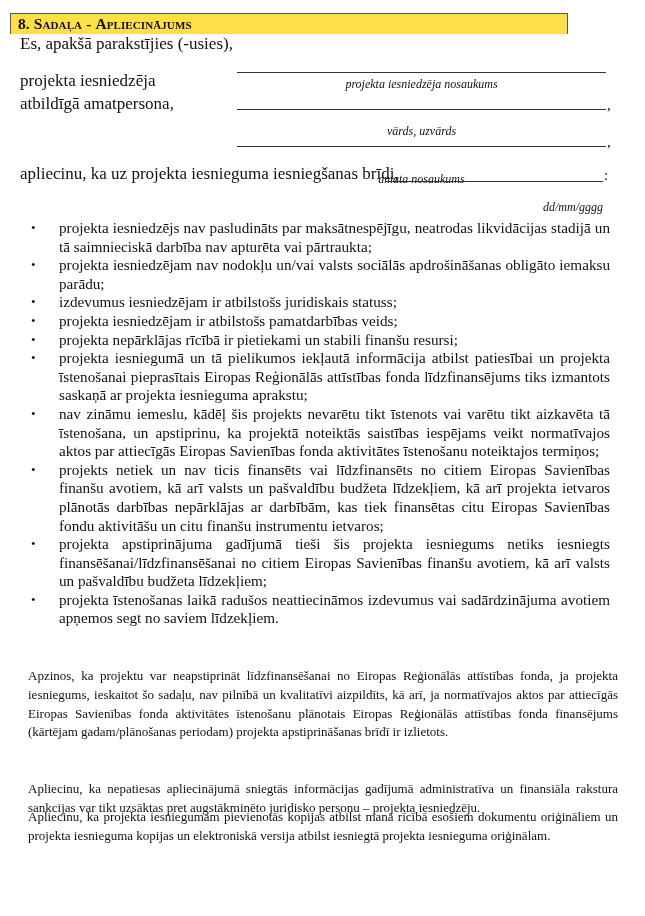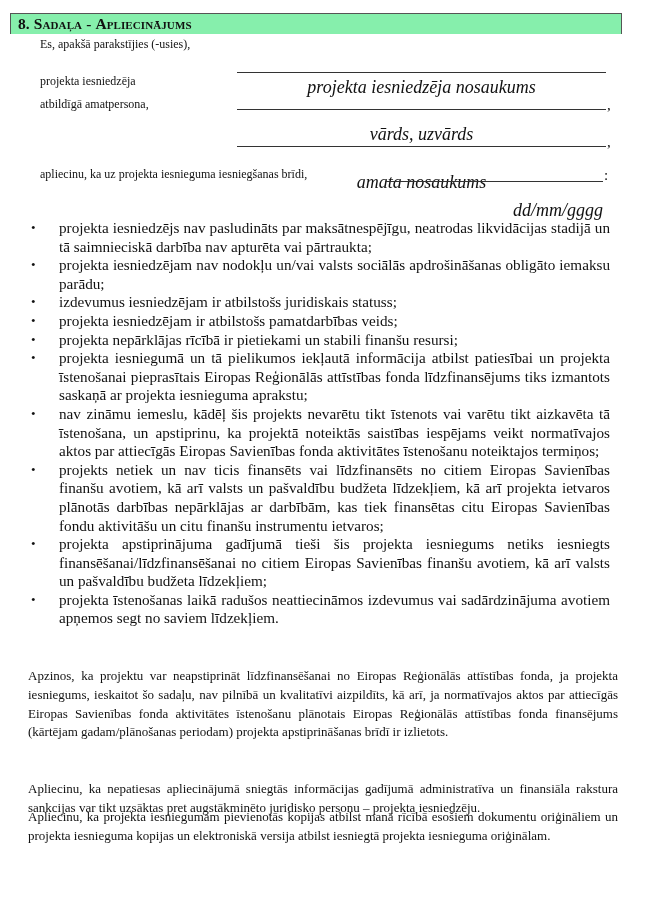--- a/index.html
+++ b/index.html
@@ -1,32 +1,32 @@
 <!DOCTYPE html>
 <html><head>
 <meta charset="utf-8">
 <style>
   html, body { margin: 0; padding: 0; background: #ffffff; }
   body {
     width: 645px; height: 916px; position: relative; overflow: hidden;
     font-family: "Liberation Serif", serif; color: #111111;
   }
   .hdr {
-    position: absolute; left: 10px; top: 13px; width: 612px; height: 21px;
-    background: #86efac; border: 1px solid #555555; border-bottom: none;
+    position: absolute; left: 10px; top: 13px; width: 558px; height: 21px;
+    background: #fde047; border: 1px solid #555555; border-bottom: none;
     box-sizing: border-box;
   }
   .hdr-title {
     position: absolute; left: 7px; top: 1px; font-weight: bold; font-size: 15.5px;
     letter-spacing: 0.1px; white-space: nowrap;
   }
   .hdr-title .sc { font-variant: small-caps; }
-  .txt { position: absolute; font-size: 12px; line-height: 18px; white-space: nowrap; margin-left: 20px; }
+  .txt { position: absolute; font-size: 17px; line-height: 18px; white-space: nowrap; }
   .line { position: absolute; height: 0; border-top: 1px solid #333333; }
-  .cap { position: absolute; font-size: 18px; font-style: italic; white-space: nowrap; text-align: center; }
+  .cap { position: absolute; font-size: 12px; font-style: italic; white-space: nowrap; text-align: center; }
   .punct { position: absolute; font-size: 15px; }
   ul.bullets {
     position: absolute; left: 28px; top: 219px; width: 582px; margin: 0; padding: 0;
     list-style: none;
   }
   ul.bullets li {
     position: relative; padding-left: 31px; font-size: 15.2px; line-height: 18.6px;
     text-align: justify; margin: 0;
   }
   ul.bullets li .dot {

